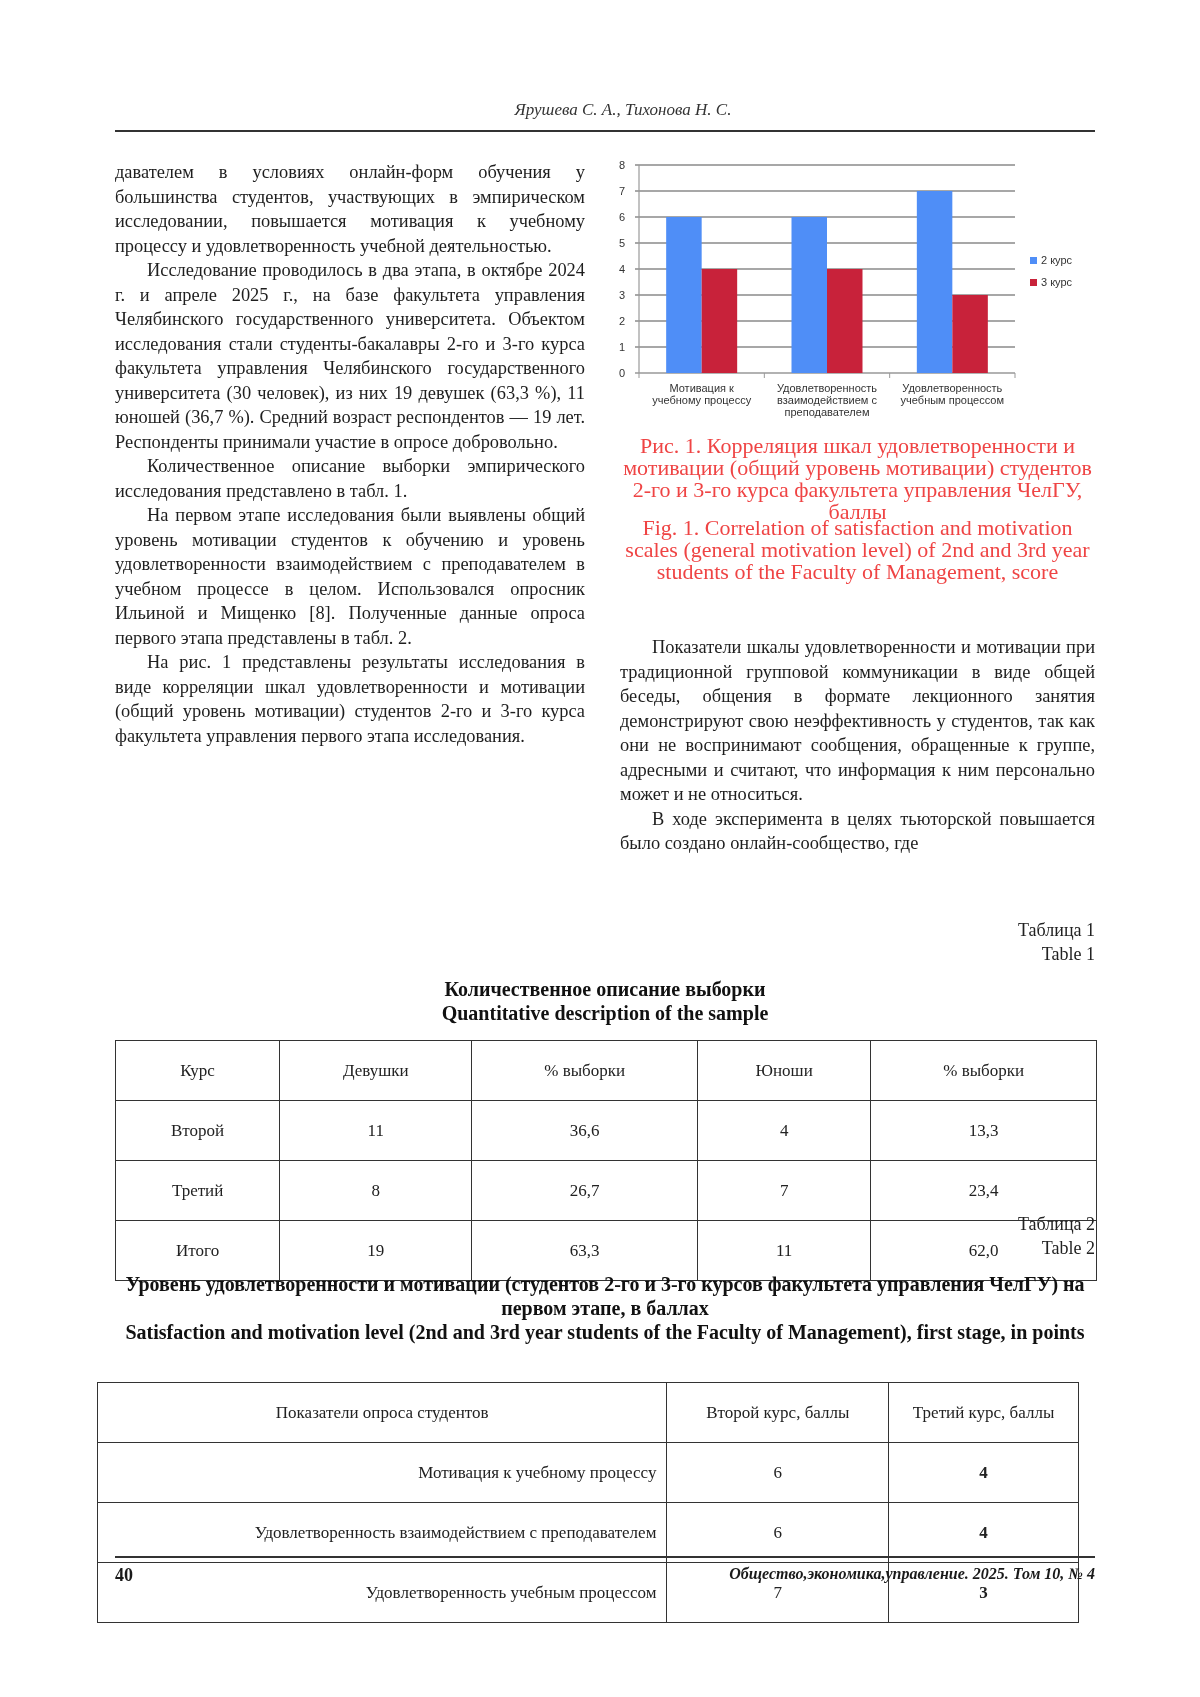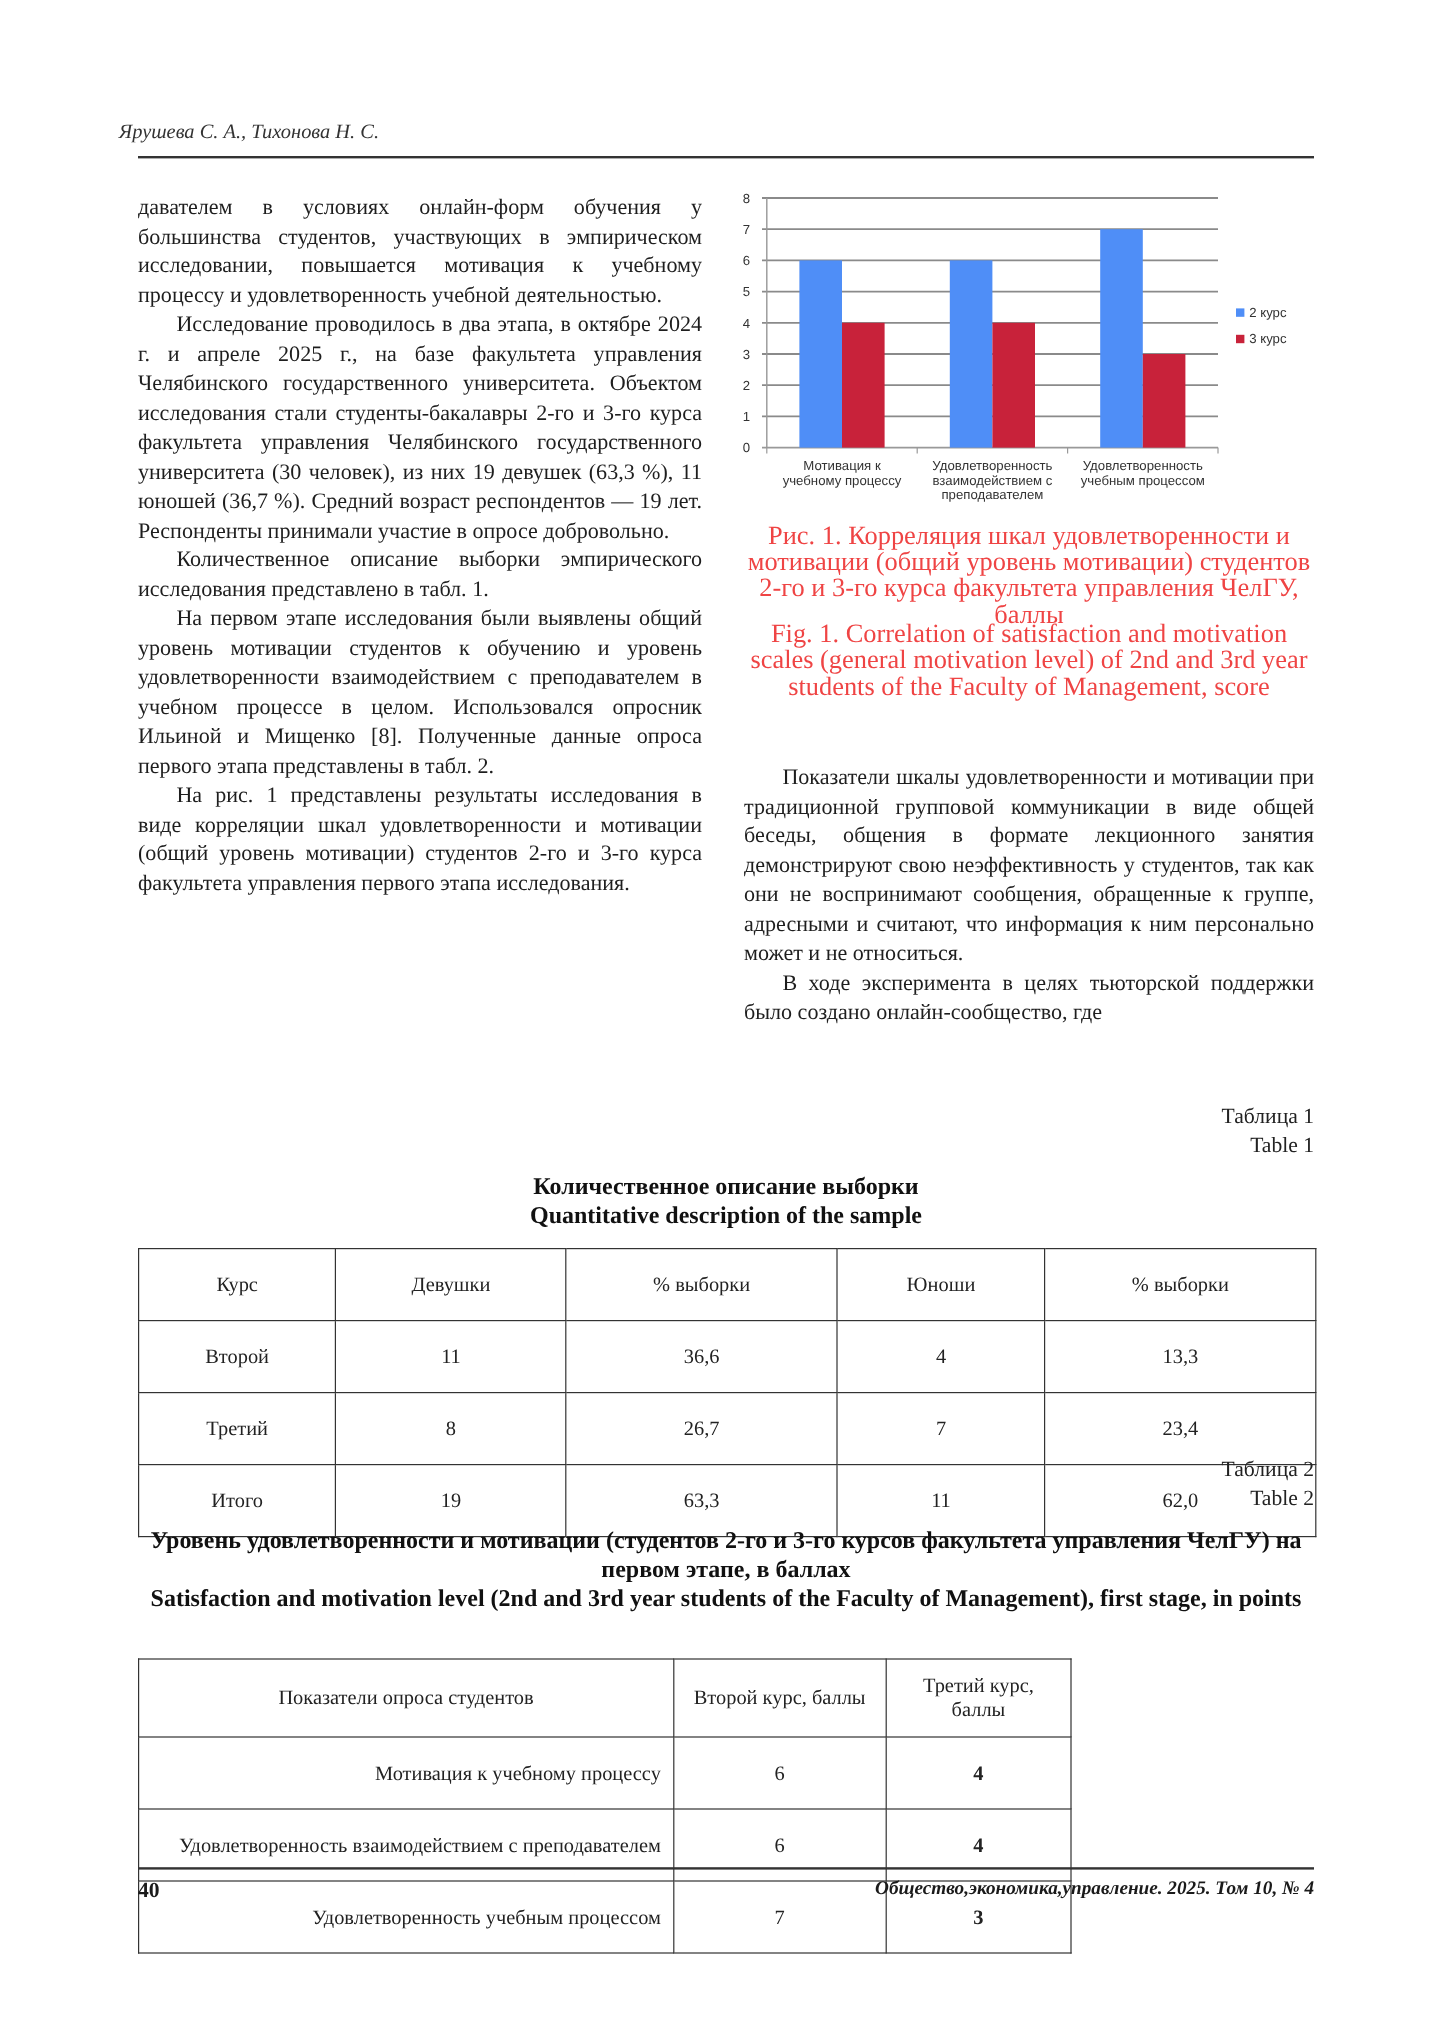--- a/index.html
+++ b/index.html
@@ -1,35 +1,35 @@
 <!DOCTYPE html>
 <html><head>
 <meta charset="utf-8">
 <style>
   html, body { margin: 0; padding: 0; background: #ffffff; }
   body { width: 1200px; height: 1697px; position: relative; overflow: hidden;
          font-family: "DejaVu Serif", "Liberation Serif", serif; color: #1a1a1a; }
   .abs { position: absolute; }
-  .running-head { left: 99px; top: 100px; width: 980px; text-align: left;
+  .running-head { left: 133px; top: 100px; width: 980px; text-align: center;
                   font-family: "Liberation Serif", serif; font-style: italic; font-size: 17px; color: #333; }
   .rule { left: 115px; width: 980px; height: 2px; background: #333; }
   .col { font-family: "Liberation Serif", serif; font-size: 18.4px; line-height: 24.5px; text-align: justify; color:#1e1e1e; }
   .col p { margin: 0; }
   .col p.ind { text-indent: 32px; }
   .col-left { left: 115px; top: 160px; width: 470px; }
   .col-right { left: 620px; top: 635px; width: 475px; }
   .caption { left: 615px; width: 485px; text-align: center; font-family: "Liberation Serif", serif; font-size: 22px; line-height: 22px; color:#ef4444; }
   .chart-svg { left: 580px; top: 150px; }
   .tbl-label { right: 105px; text-align: right; font-family: "Liberation Serif", serif; font-size: 18px; line-height: 24px; color:#222; }
   .tbl-title { left: 115px; width: 980px; text-align: center; font-family: "Liberation Serif", serif; font-weight: bold; font-size: 20px; line-height: 24px; color:#111; }
   table { border-collapse: collapse; font-family: "Liberation Serif", serif; font-size: 17px; color:#222; }
   table td, table th { border: 1.5px solid #333; font-weight: normal; height: 35px; padding: 12px 10px; }
   .t1 { left: 115px; top: 1040px; width: 982px; }
   .t1 td, .t1 th { text-align: center; }
-  .t2 { left: 115px; top: 1382px; width: 778px; }
+  .t2 { left: 97px; top: 1382px; width: 982px; }
   .t2 td.left { text-align: right; }
   .t2 td.c, .t2 th { text-align: center; }
   .footer-page { left: 115px; top: 1565px; font-family: "Liberation Serif", serif; font-weight: bold; font-size: 18px; }
   .footer-journal { right: 105px; top: 1565px; font-family: "Liberation Serif", serif; font-style: italic; font-weight: bold; font-size: 16px; }
   .chart-text { font-family: "Liberation Sans", sans-serif; font-size: 11px; fill: #333; }
 </style>
 </head>
 <body>
 
 <div class="abs running-head">Ярушева С. А., Тихонова Н. С.</div>
@@ -84,21 +84,21 @@
     <text x="461" y="114" class="chart-text" font-size="10.5">2 курс</text>
     <rect x="450" y="129" width="7" height="7" fill="#c8223a"></rect>
     <text x="461" y="136" class="chart-text" font-size="10.5">3 курс</text>
   </svg>
 
 <div class="abs caption" style="top:435px;">Рис. 1. Корреляция шкал удовлетворенности и мотивации (общий уровень мотивации) студентов 2-го и 3-го курса факультета управления ЧелГУ, баллы</div>
 <div class="abs caption" style="top:517px;">Fig. 1. Correlation of satisfaction and motivation scales (general motivation level) of 2nd and 3rd year students of the Faculty of Management, score</div>
 
 <div class="abs col col-right">
   <p class="ind">Показатели шкалы удовлетворенности и мотивации при традиционной групповой коммуникации в виде общей беседы, общения в формате лекционного занятия демонстрируют свою неэффективность у студентов, так как они не воспринимают сообщения, обращенные к группе, адресными и считают, что информация к ним персонально может и не относиться.</p>
-  <p class="ind">В ходе эксперимента в целях тьюторской поддержки было создано онлайн-сообщество, где</p>
+  <p class="ind">В ходе эксперимента в целях тьюторской повышается было создано онлайн-сообщество, где</p>
 </div>
 
 <div class="abs tbl-label" style="top:918px;">
   <div>Таблица 1</div>
   <div>Table 1</div>
 </div>
 <div class="abs tbl-title" style="top:977px;">
   <div>Количественное описание выборки</div>
   <div>Quantitative description of the sample</div>
 </div>

